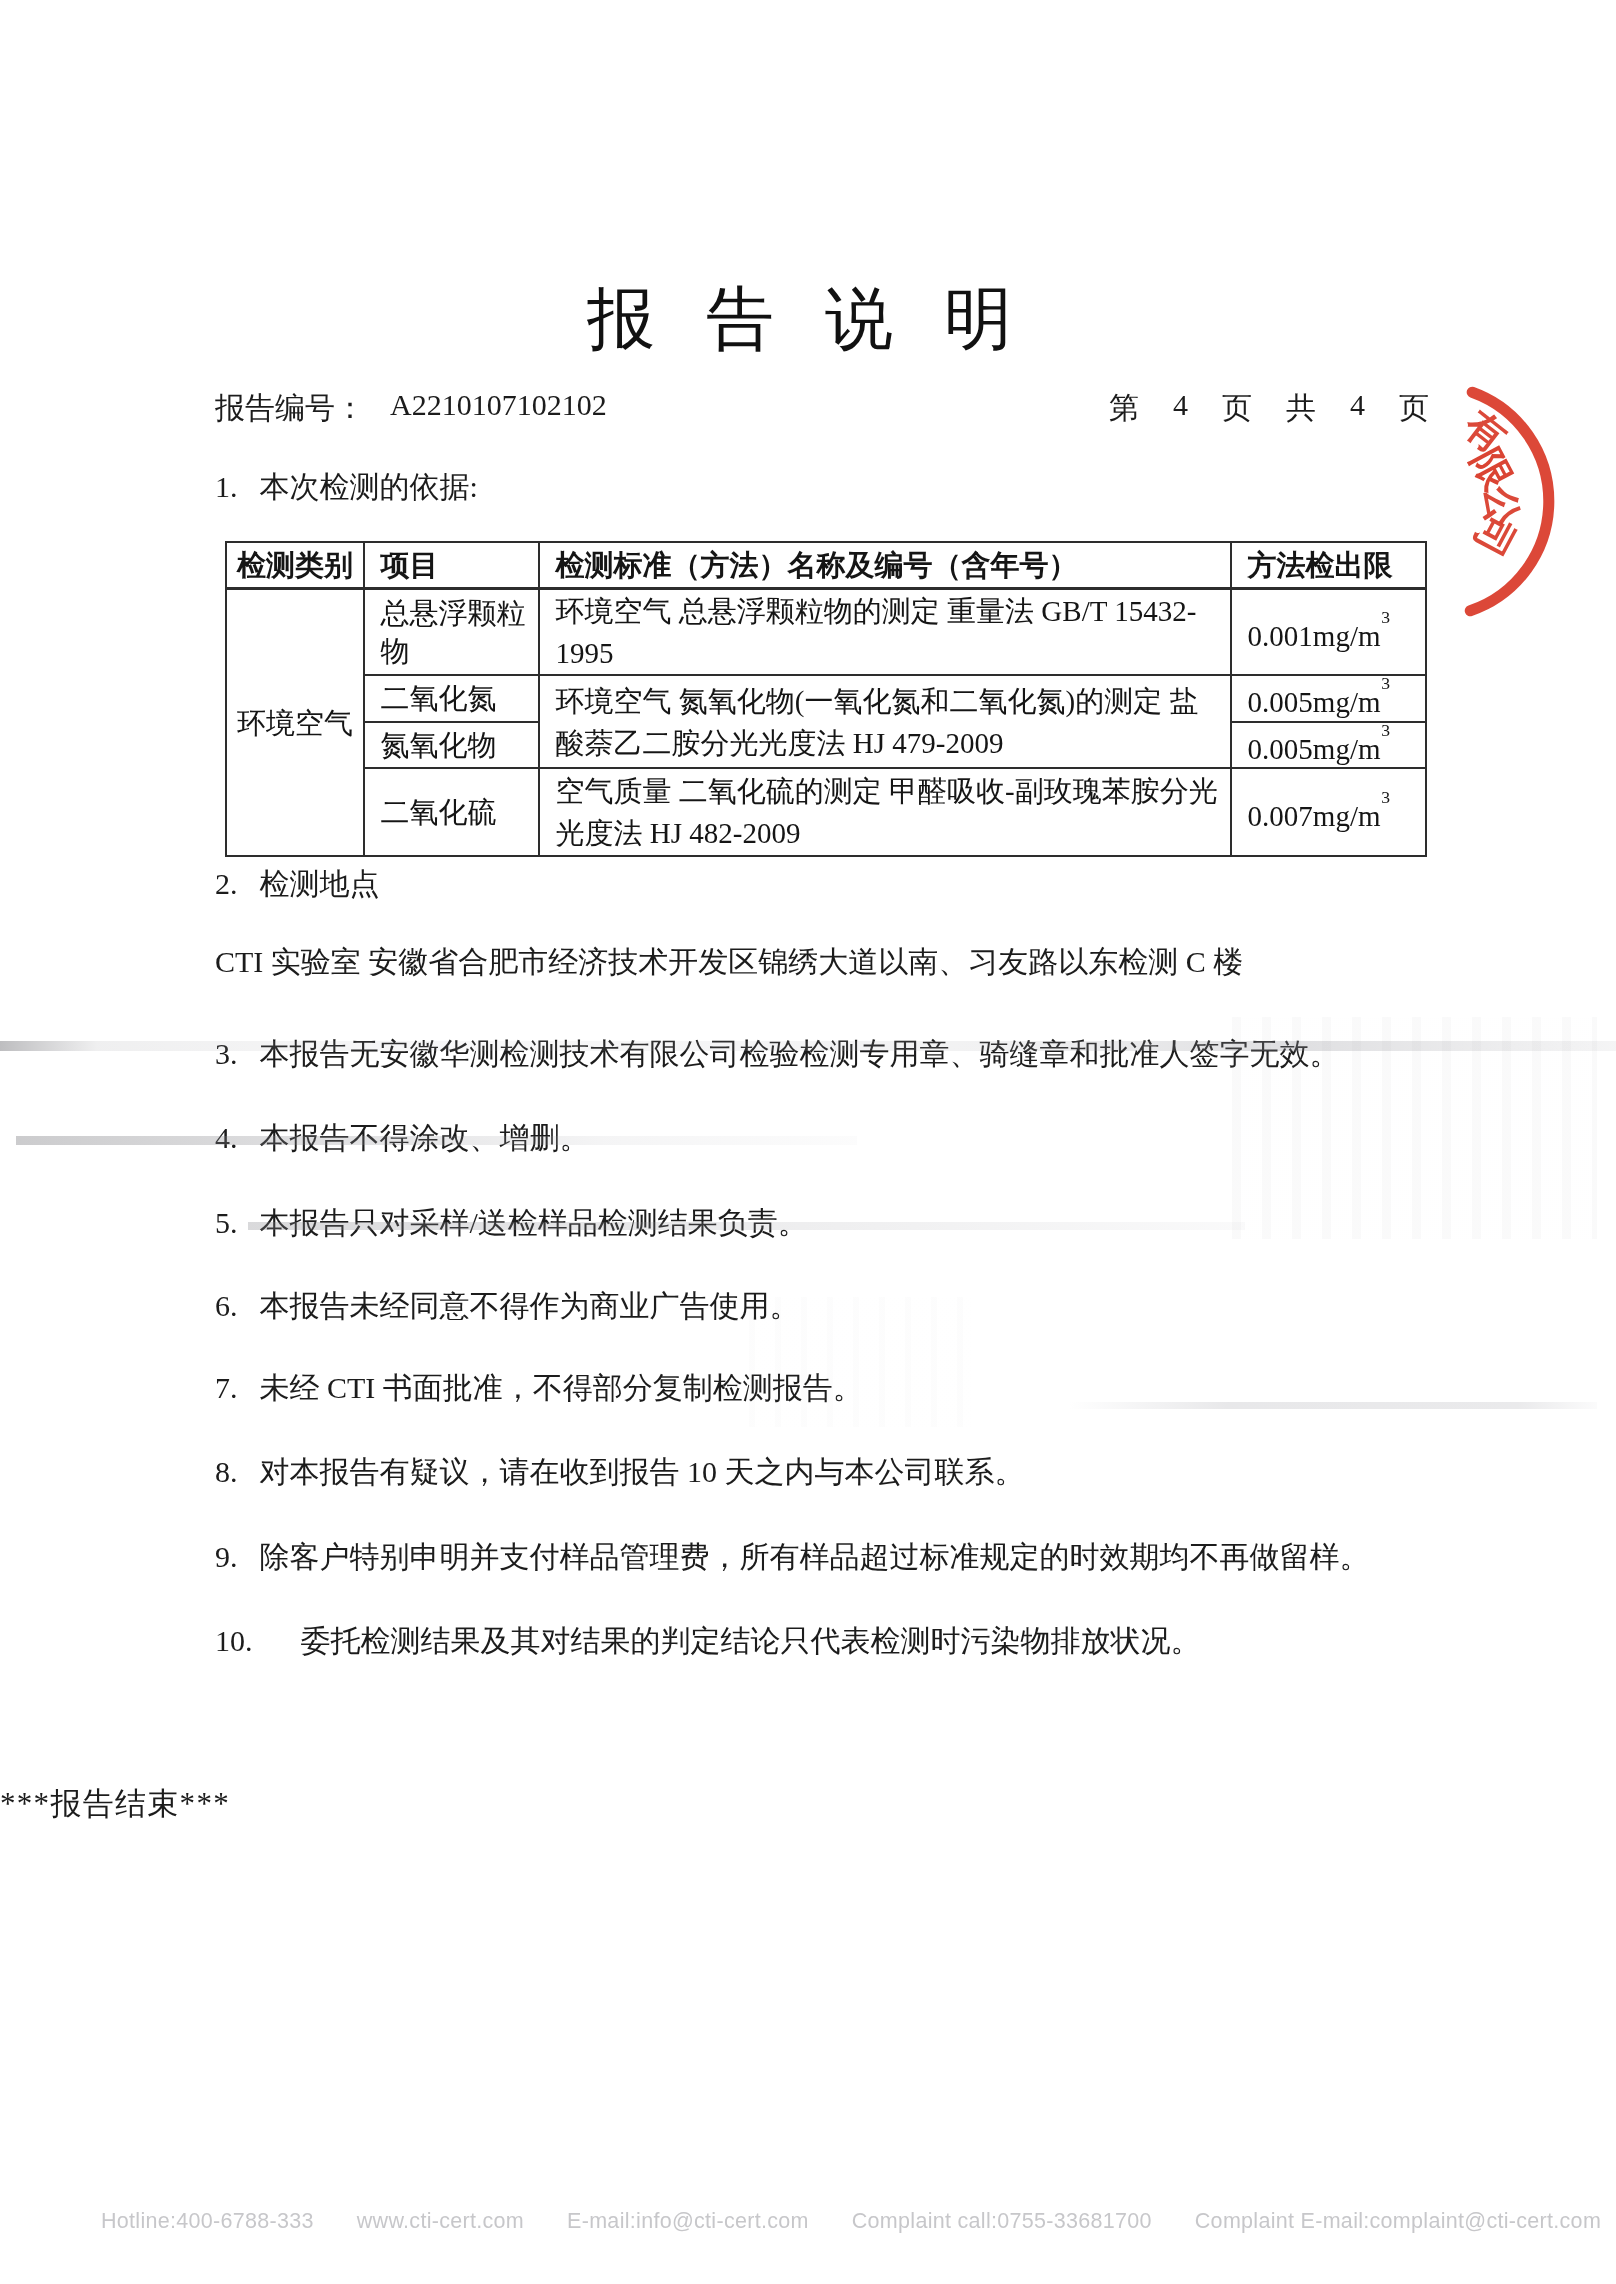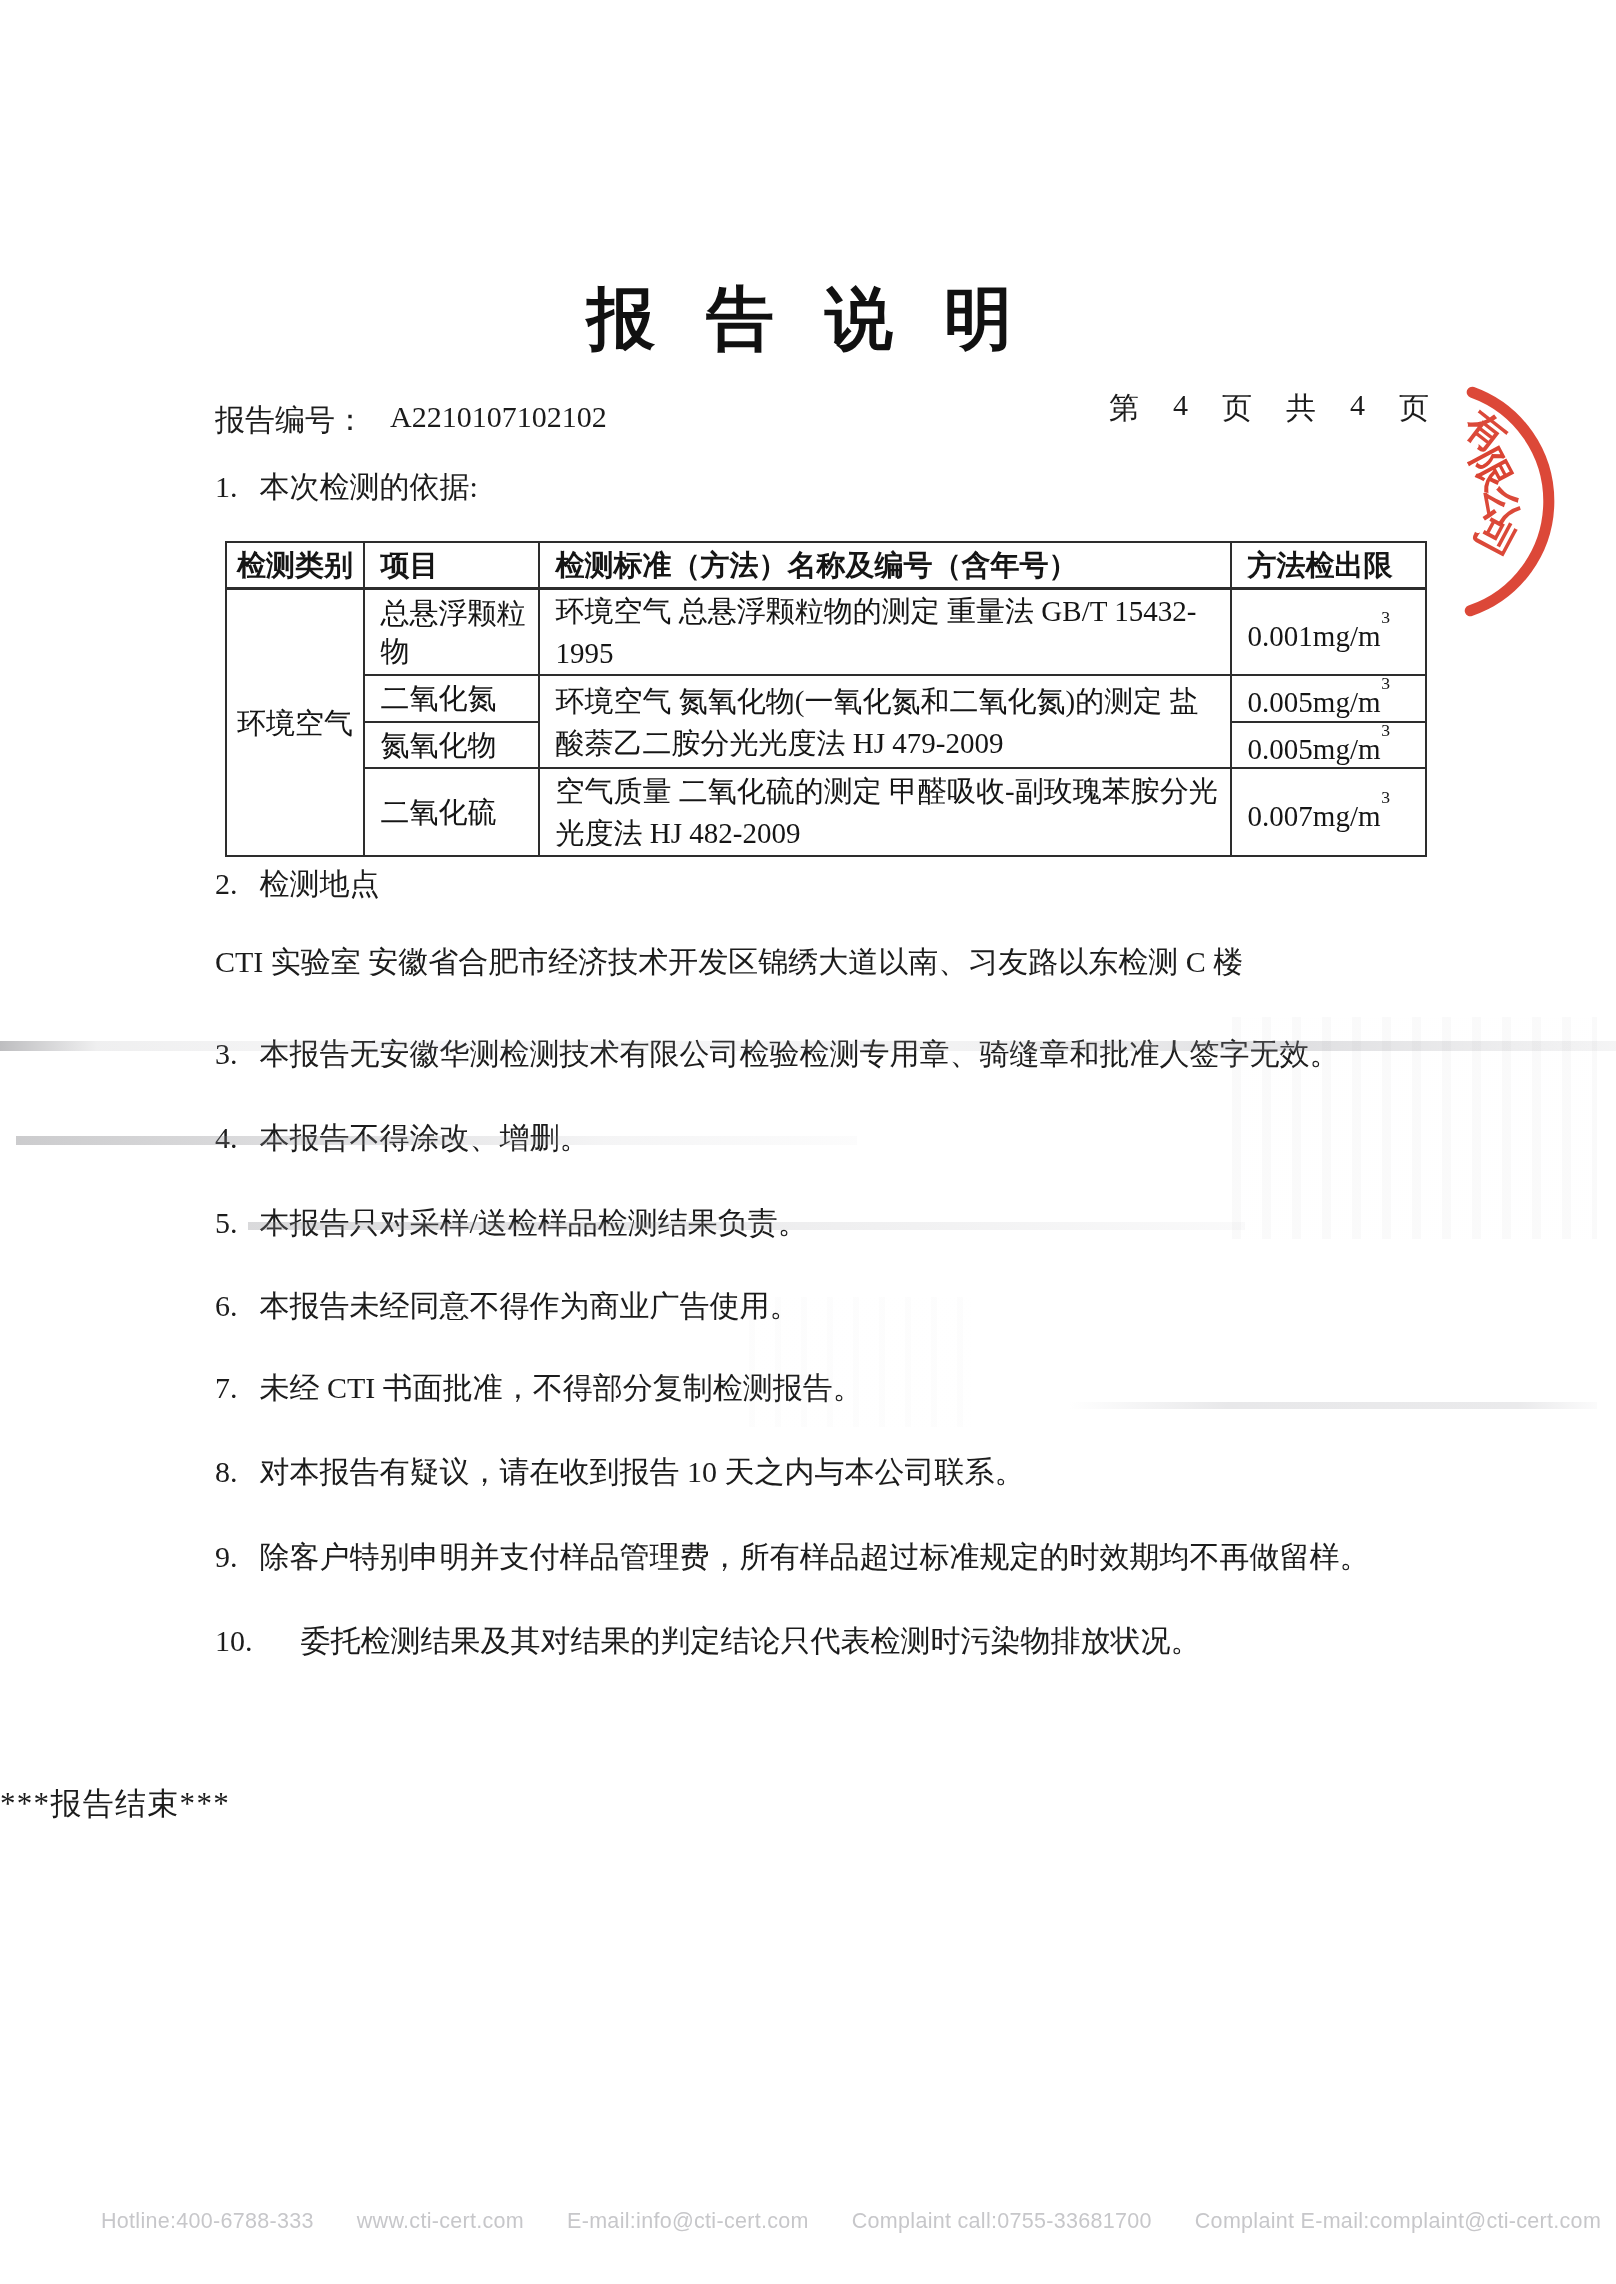--- a/index.html
+++ b/index.html
@@ -34,26 +34,26 @@
   .logo-en{
     position:absolute;left:212px;top:109px;
     font-family:"Liberation Sans","DejaVu Sans",sans-serif;
     font-size:19px;line-height:19px;letter-spacing:2.1px;color:#b4b4b9;
     white-space:nowrap;
   }
 
   
   .doc-title{
     position:absolute;left:0;top:274px;width:100%;
-    text-align:center;font-size:68px;font-weight:bold;
+    text-align:center;font-size:68px;font-weight:normal;
     letter-spacing:17px;color:#111;
   }
   .report-no{
     position:absolute;left:215px;top:388px;
-    font-size:30px;display:flex;gap:25px;white-space:nowrap;margin-top:12px;
+    font-size:30px;display:flex;gap:25px;white-space:nowrap;
   }
   .pagination{
     position:absolute;left:1109px;top:388px;
     font-size:30px;display:flex;gap:34px;white-space:nowrap;
   }
 
   
   .stamp{position:absolute;left:1387px;top:360px;width:229px;height:417px;}
   .stamp text{
     font-family:"Liberation Serif","DejaVu Serif",serif;

